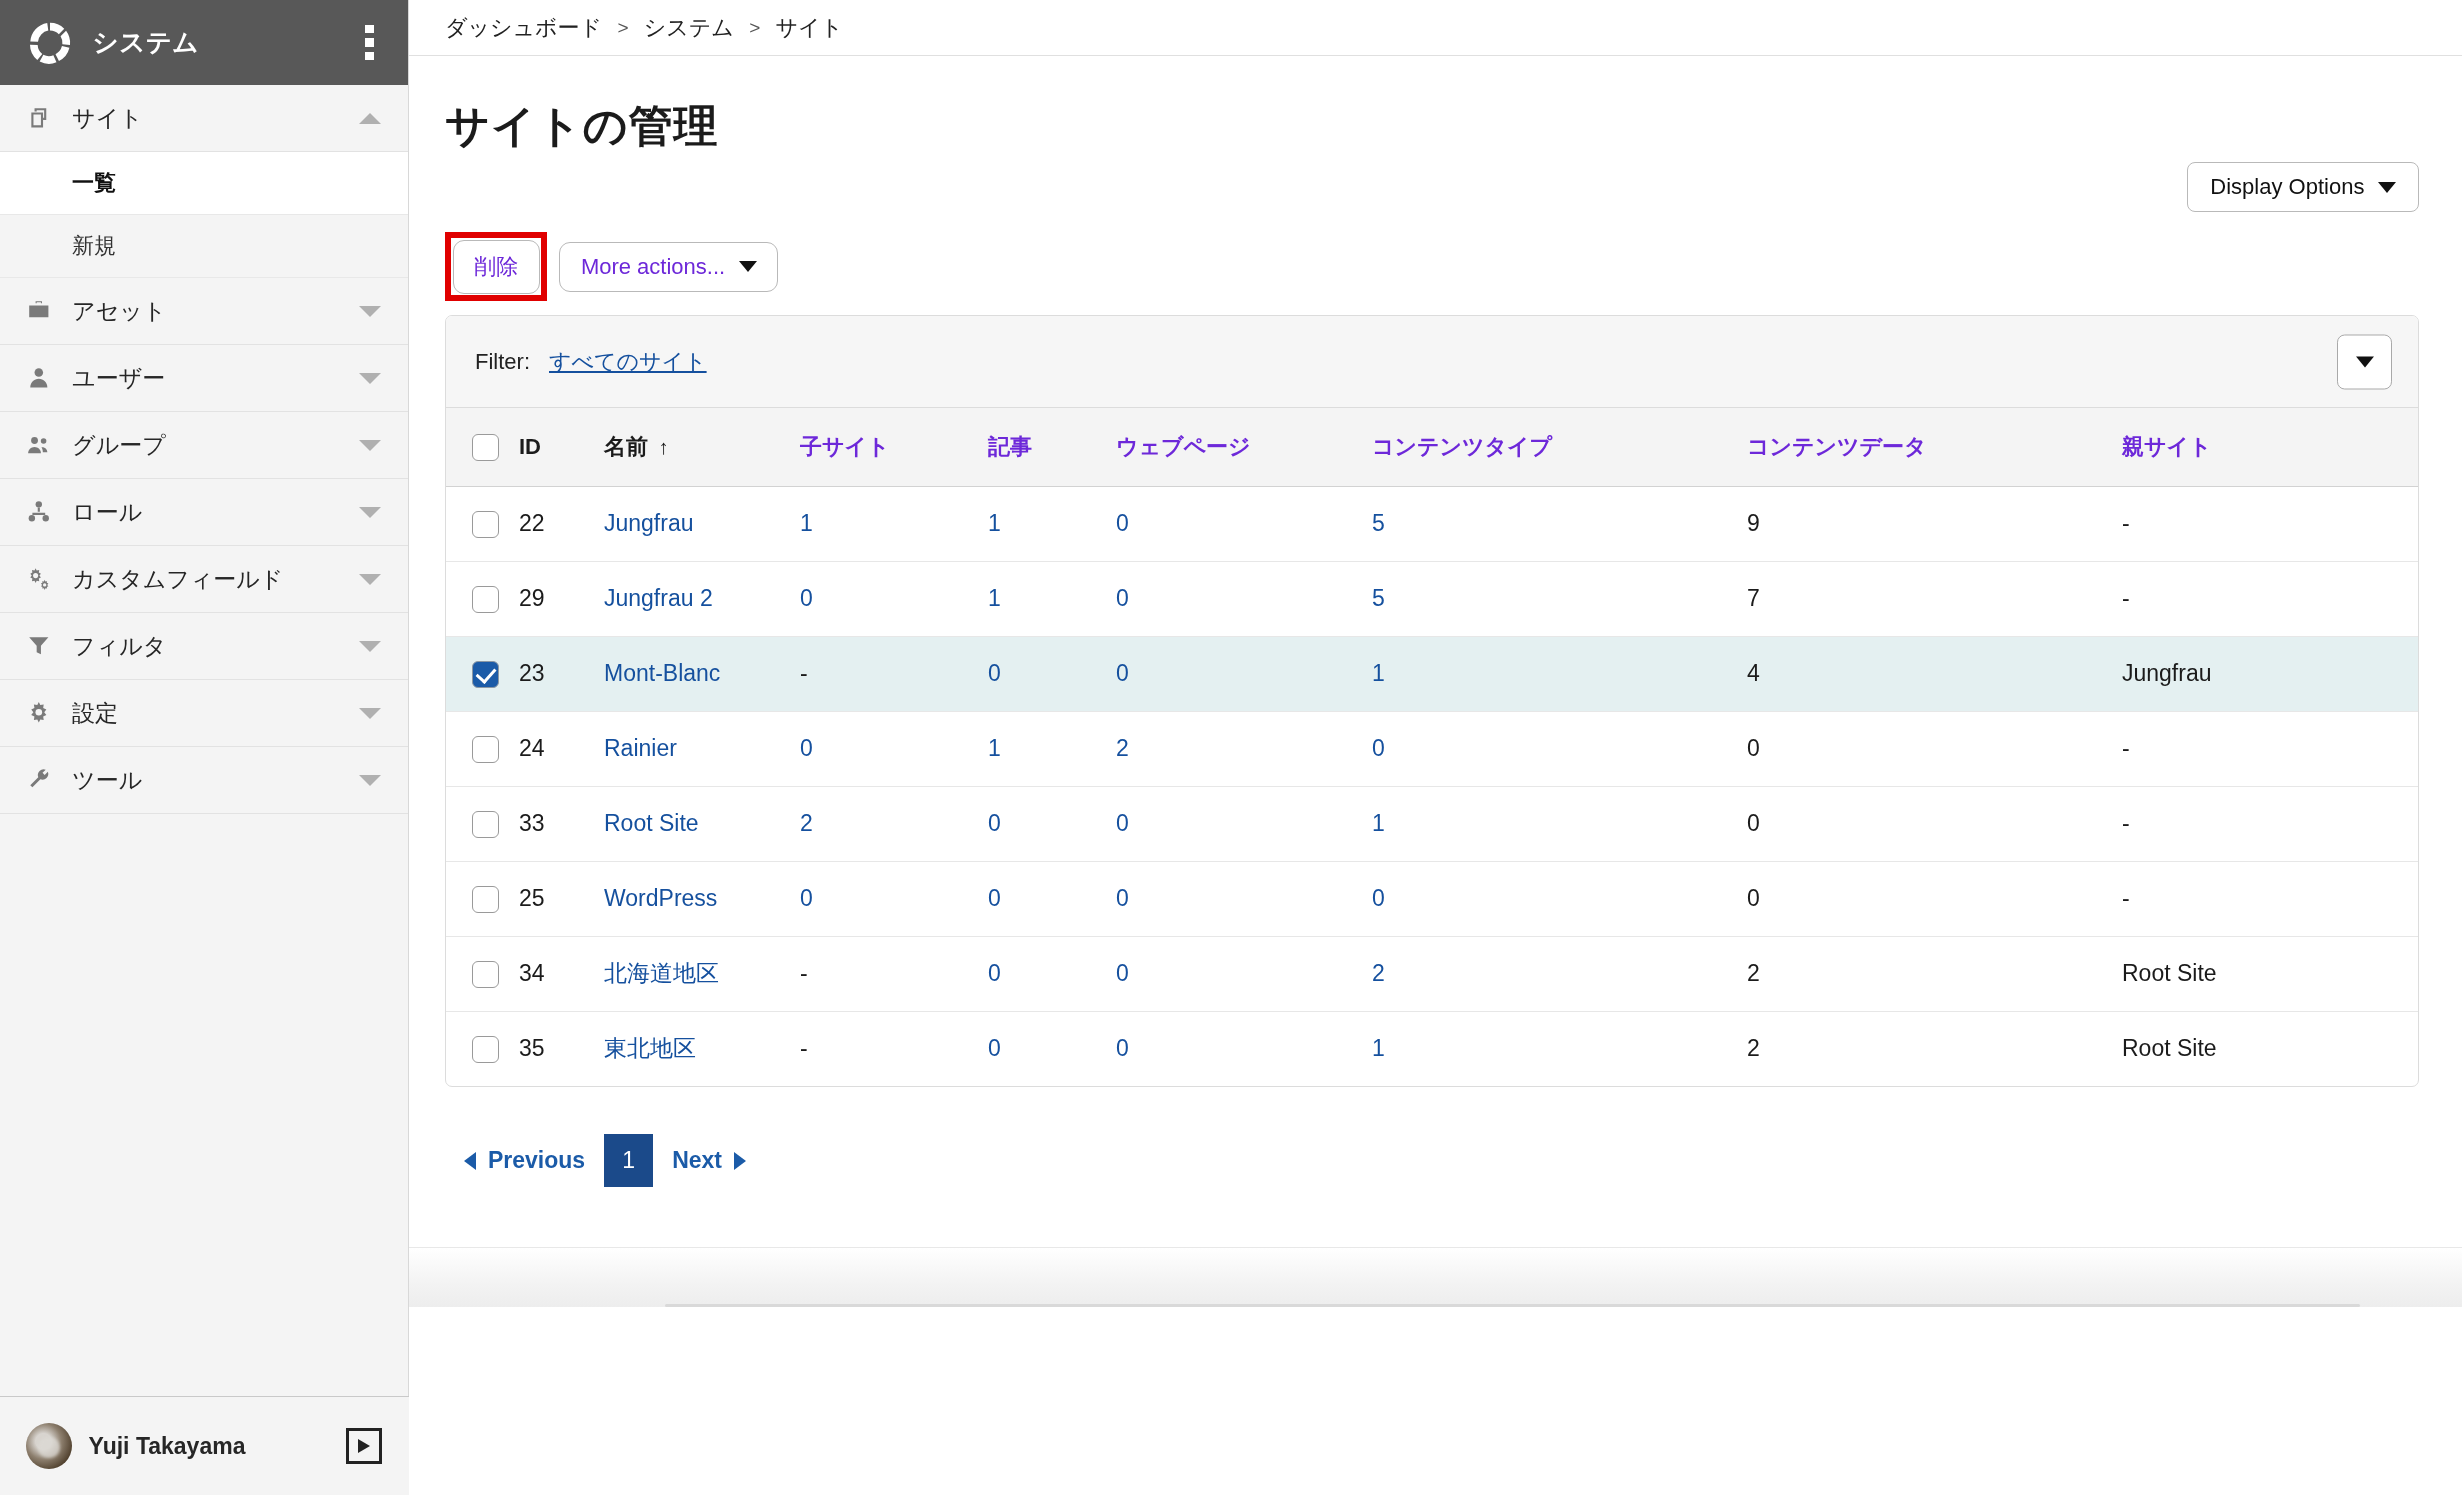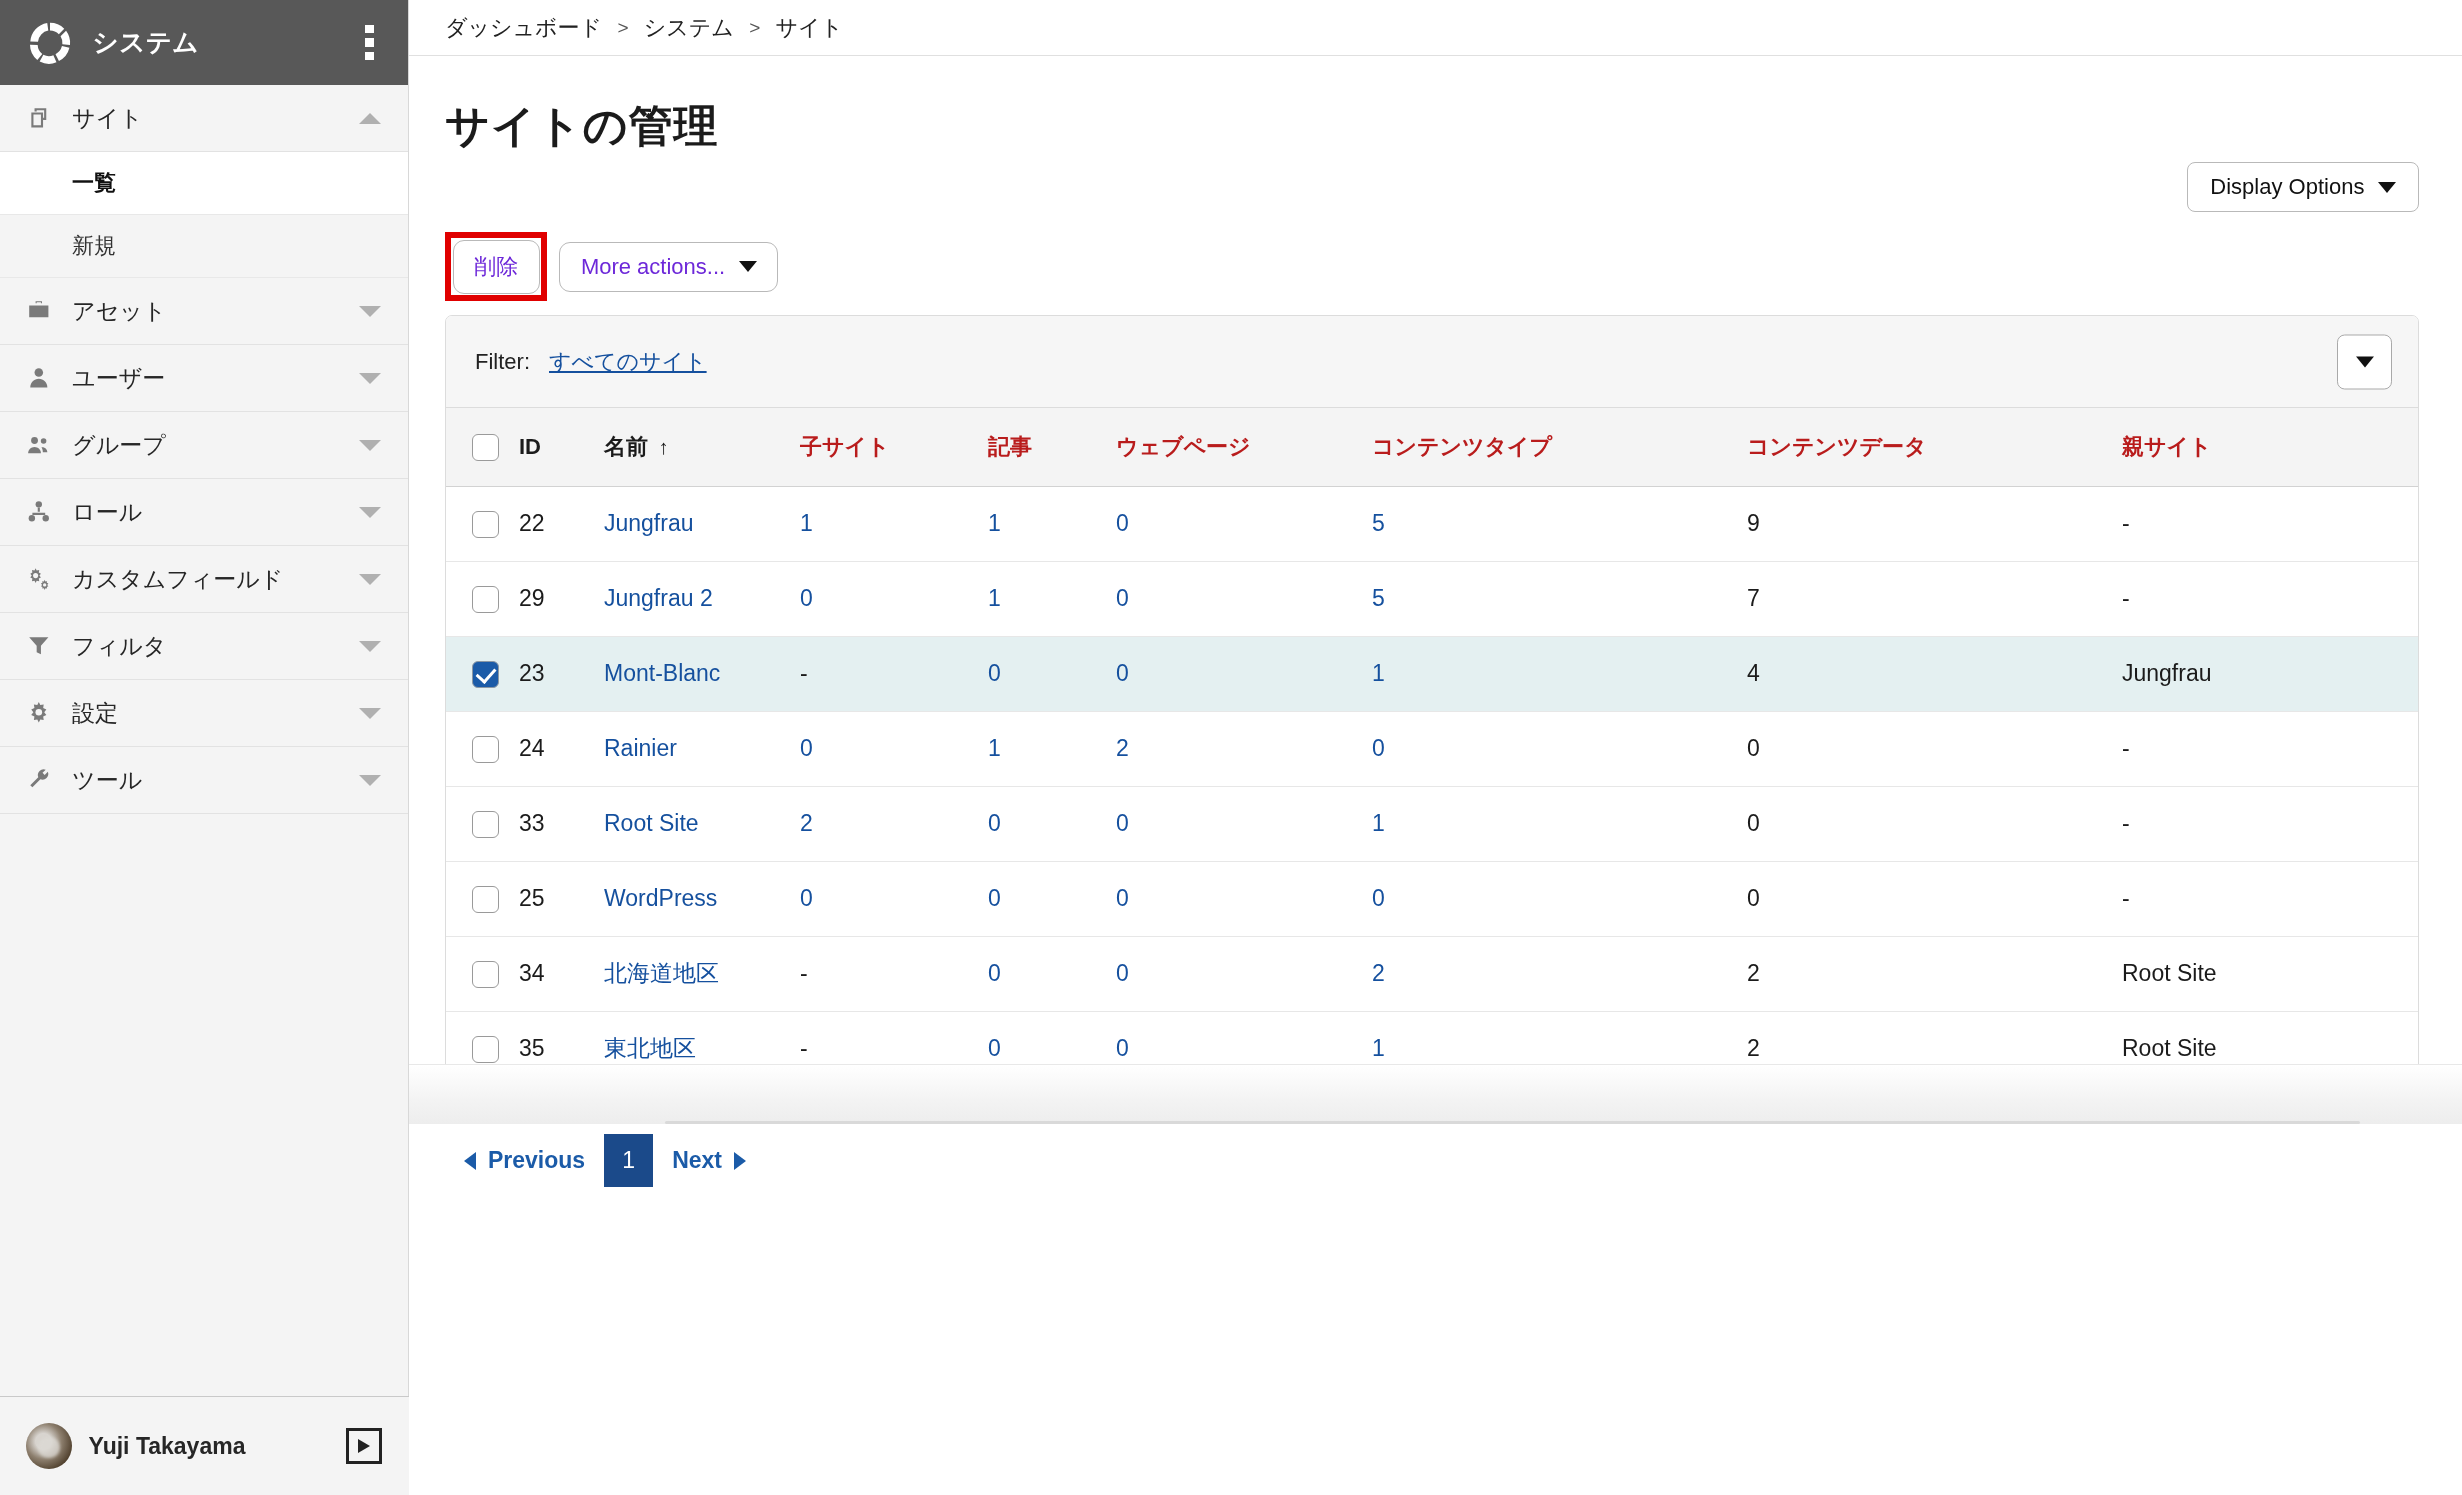--- a/index.html
+++ b/index.html
@@ -69,21 +69,21 @@
   .sb-user .expand {
     width: 36px; height: 36px; border: 3.4px solid #222; display: flex;
     align-items: center; justify-content: center;
   }
   .sb-user .expand i {
     width: 0; height: 0; border-top: 7.7px solid transparent; border-bottom: 7.7px solid transparent;
     border-left: 12px solid #222; display: block;
   }
 
   
-  #main { flex: 1; position: relative; background: #ffffff; height: 1124px; }
+  #main { flex: 1; position: relative; background: #ffffff; height: 1307px; }
   .crumb {
     height: 56px; display: flex; align-items: center; gap: 15.3px;
     padding-left: 36px; font-size: 22px; color: #222;
     border-bottom: 0.9px solid #e0e0e0;
   }
   .crumb .sep { color: #555; font-size: 19px; }
   .crumb span { white-space: nowrap; }
 
   .page-title { font-size: 44px; font-weight: bold; color: #1b1b1b; padding: 41px 0 0 36px; letter-spacing: 0.9px; }
 
@@ -117,21 +117,21 @@
   .filter-link { font-size: 22px; color: #15509e; text-decoration: underline; cursor: pointer; }
   .filter-caret-btn {
     position: absolute; right: 25.6px; top: 50%; transform: translateY(-50%);
     width: 55px; height: 55px; border: 1.7px solid #a9a9a9; border-radius: 7.7px; background: #fff;
     display: flex; align-items: center; justify-content: center; cursor: pointer;
   }
 
   table.grid { width: 100%; border-collapse: collapse; table-layout: fixed; }
   table.grid th, table.grid td { text-align: left; }
   thead tr { background: #f4f4f4; border-bottom: 1.7px solid #d2d2d2; }
-  thead th { height: 78px; font-size: 22px; font-weight: bold; color: #b91c1c; padding: 0; }
+  thead th { height: 78px; font-size: 22px; font-weight: bold; color: #6d28d9; padding: 0; }
   thead th.plain { color: #1b1b1b; }
   tbody tr { border-bottom: 0.9px solid #e7e7e7; }
   tbody tr:last-child { border-bottom: none; margin-top: 45px; }
   tbody tr.selected { background: #e4f0f1; }
   tbody td { height: 75px; font-size: 23px; color: #1b1b1b; padding: 0; vertical-align: middle; }
   td.link a, .cell-link { color: #15509e; text-decoration: none; cursor: pointer; }
   .c-check { width: 73px; padding-left: 25.6px !important; }
   .c-id    { width: 85px; }
   .c-name  { width: 196px; }
   .c-child { width: 188px; }

